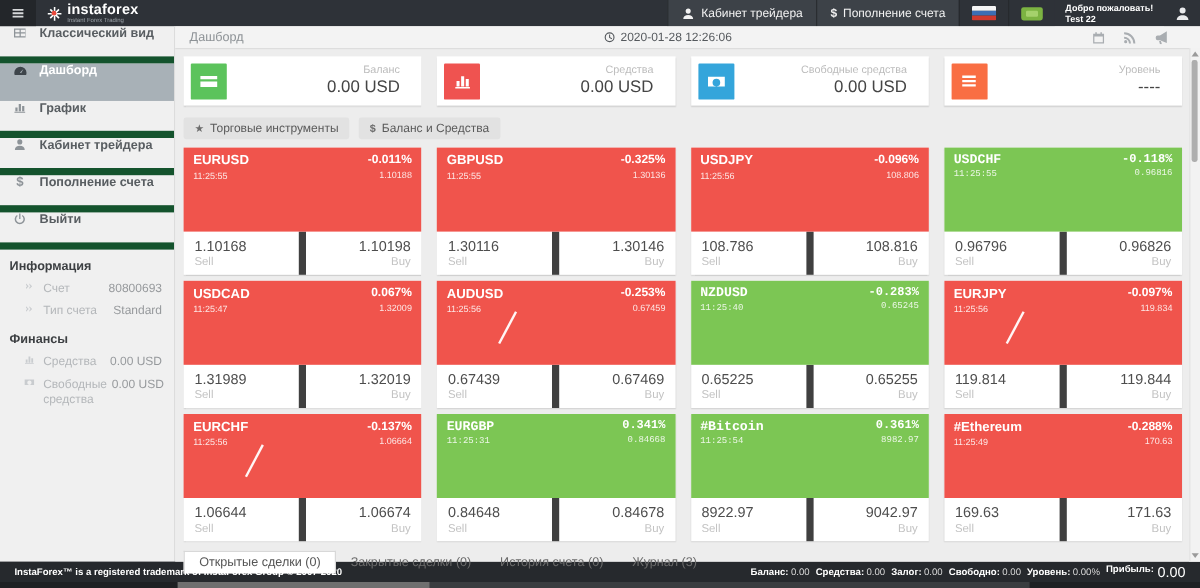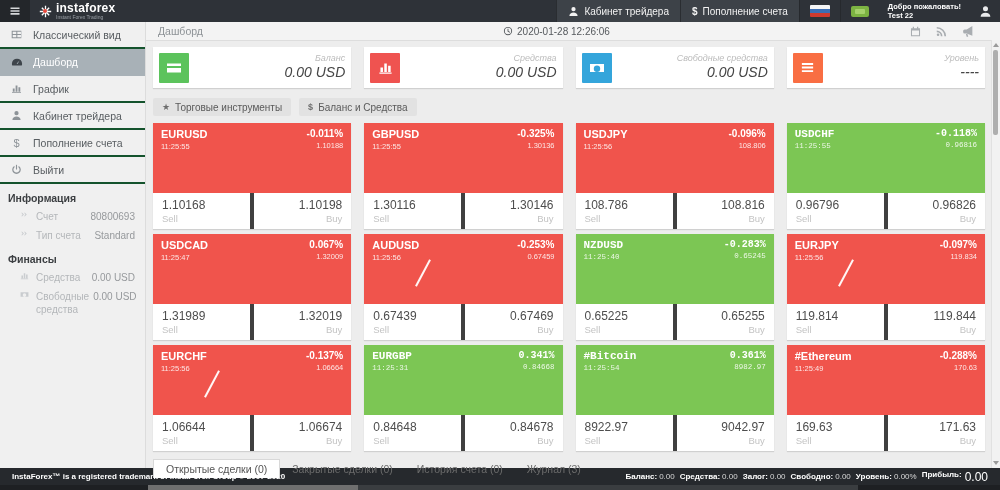--- a/index.html
+++ b/index.html
@@ -25,40 +25,40 @@
   .flag-money{width:18px;height:11px;background:#7cb342;border-radius:2px;position:relative;}
   .flag-money:after{content:"";position:absolute;left:4px;top:3px;right:4px;bottom:3px;background:#a5d16c;border-radius:1px;}
   .welcome{display:flex;flex-direction:column;justify-content:center;padding:4px 9px;font-size:7.5px;font-weight:bold;line-height:1.25;}
   .avatar{width:30px;background:#2e3238;display:flex;align-items:center;justify-content:center;color:#e9eaec;cursor:pointer;}
 
   
   .main{flex:1;display:flex;min-height:0;}
 
   
   .sidebar{width:145px;flex:0 0 auto;background:#f0f0f0;border-right:1px solid #dcdcdc;font-size:10.5px;}
-  .side-item{display:flex;align-items:center;height:25px;border-bottom:2px solid #14532d;color:#585d61;cursor:pointer;}
+  .side-item{display:flex;align-items:flex-start;height:25px;border-bottom:6px solid #14532d;color:#585d61;cursor:pointer;font-weight:bold;}
   .side-item .ico{width:33px;display:flex;justify-content:center;color:#8d9398;}
   .side-item.active{background:#a8b1b7;color:#fff;border-bottom-color:#a8b1b7;}
   .side-item.active .ico{color:#3e454b;}
   .side-sec{padding:8px 10px 3px 8px;font-size:10.5px;font-weight:bold;color:#3c3f42;}
   .side-row{display:flex;padding:3px 10px 3px 20px;font-size:10px;color:#b4b7ba;line-height:1.3;}
   .side-row .ico{width:16px;color:#c9cccf;flex:0 0 auto;display:flex;}
   .side-row .lab{flex:1;padding-right:4px;}
   .side-row .val{color:#96999c;text-align:right;white-space:nowrap;}
 
   
   .content{flex:1;min-width:0;background:#ededed;position:relative;display:flex;flex-direction:column;}
   .crumb{height:18px;flex:0 0 auto;background:#f3f3f3;border-bottom:1px solid #ddd;display:flex;align-items:center;padding:0 26px 0 12px;font-size:10.5px;color:#8d9296;}
   .crumb-date{margin:0 auto;display:flex;align-items:center;gap:4px;color:#55595d;font-size:10px;}
   .crumb-icons{display:flex;gap:15px;color:#a9adb1;align-items:center;}
   .crumb-icons span{cursor:pointer;display:flex;}
 
   .scroll{flex:1;padding:6px 15px 0 7px;min-height:0;}
   .cards{display:grid;grid-template-columns:repeat(4,1fr);gap:13px;}
-  .card{background:#fff;height:41px;display:flex;align-items:center;padding:0 6px 0 6px;box-shadow:0 1px 1px rgba(0,0,0,.12);font-style:italic;}
+  .card{background:#fff;height:41px;display:flex;align-items:center;padding:0 18px 0 6px;box-shadow:0 1px 1px rgba(0,0,0,.12);}
   .card-icon{width:30px;height:30px;display:flex;align-items:center;justify-content:center;color:#fff;border-radius:1px;}
   .card-meta{margin-left:auto;text-align:right;line-height:1.25;}
   .card-label{font-size:9px;color:#bcbcbc;}
   .card-value{font-size:14px;color:#454545;}
 
   .toolbar{margin:10px 0 7px;display:flex;gap:8px;}
   .tbtn{background:#e2e2e2;color:#5a5a5a;font-size:10px;height:18px;display:flex;align-items:center;gap:5px;padding:0 9px;border-radius:2px;cursor:pointer;}
   .tbtn .ic{color:#6d6d6d;font-size:9px;}
 
   .tiles{display:grid;grid-template-columns:repeat(4,1fr);column-gap:13px;row-gap:5px;}
@@ -67,21 +67,21 @@
   .tile.down .tile-head{background:#f0544c;}
   .tile.up .tile-head{background:#7cc654;font-family:Liberation Mono, monospace;}
   .t-sym{font-size:11px;font-weight:bold;}
   .t-time{font-size:7.5px;opacity:.85;margin-top:2px;}
   .t-right{text-align:right;}
   .t-chg{font-size:10px;font-weight:bold;}
   .t-last{font-size:7.5px;opacity:.85;margin-top:2px;}
   .spark{position:absolute;left:58px;top:24px;width:0;height:30px;border-left:2px solid rgba(255,255,255,.95);transform:rotate(28deg);}
   .tile-foot{display:flex;height:36px;box-sizing:border-box;}
   .tf-half{flex:1;padding:5px 9px 0;line-height:1.25;}
-  .tf-r{border-left:4px solid #404040;text-align:right;}
+  .tf-r{border-left:6px solid #404040;text-align:right;}
   .tf-val{font-size:12px;color:#4d4d4d;}
   .tf-lab{font-size:9.5px;color:#c3c3c3;}
 
   .tabs{display:flex;align-items:flex-end;margin-top:8px;font-size:10.5px;color:#6b6b6b;}
   .tab{height:18px;display:flex;align-items:center;padding:0 12px;cursor:pointer;}
   .tab.active{background:#fff;border:1px solid #d8d8d8;border-bottom:none;color:#555;}
 
   
   .vsbar{position:absolute;top:18px;right:0;bottom:0;width:8px;background:#f2f2f2;border-left:1px solid #e1e1e1;}
   .vsbar .arr{position:absolute;left:1px;width:0;height:0;border-left:3px solid transparent;border-right:3px solid transparent;}

